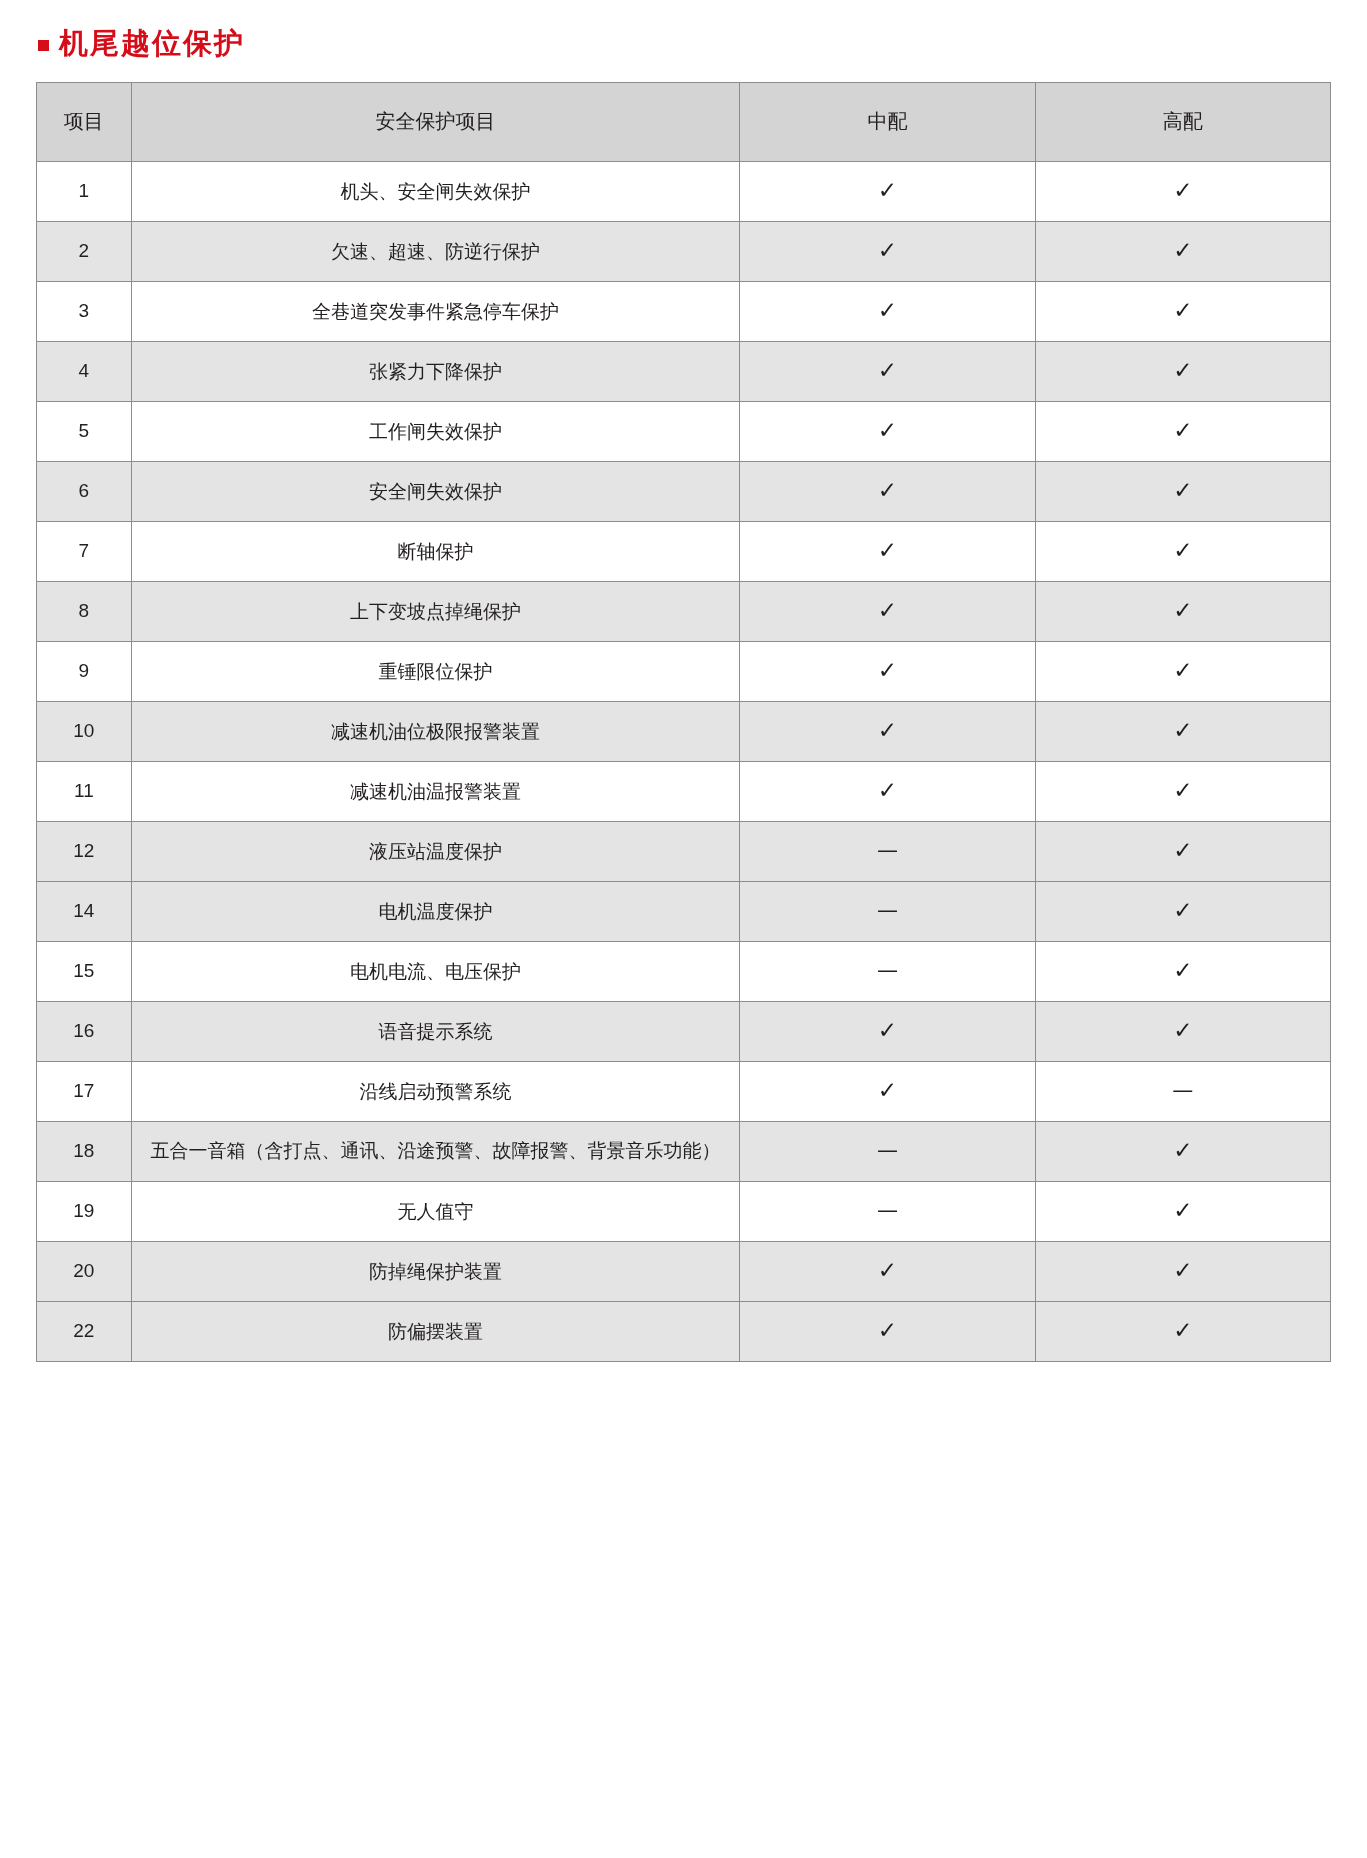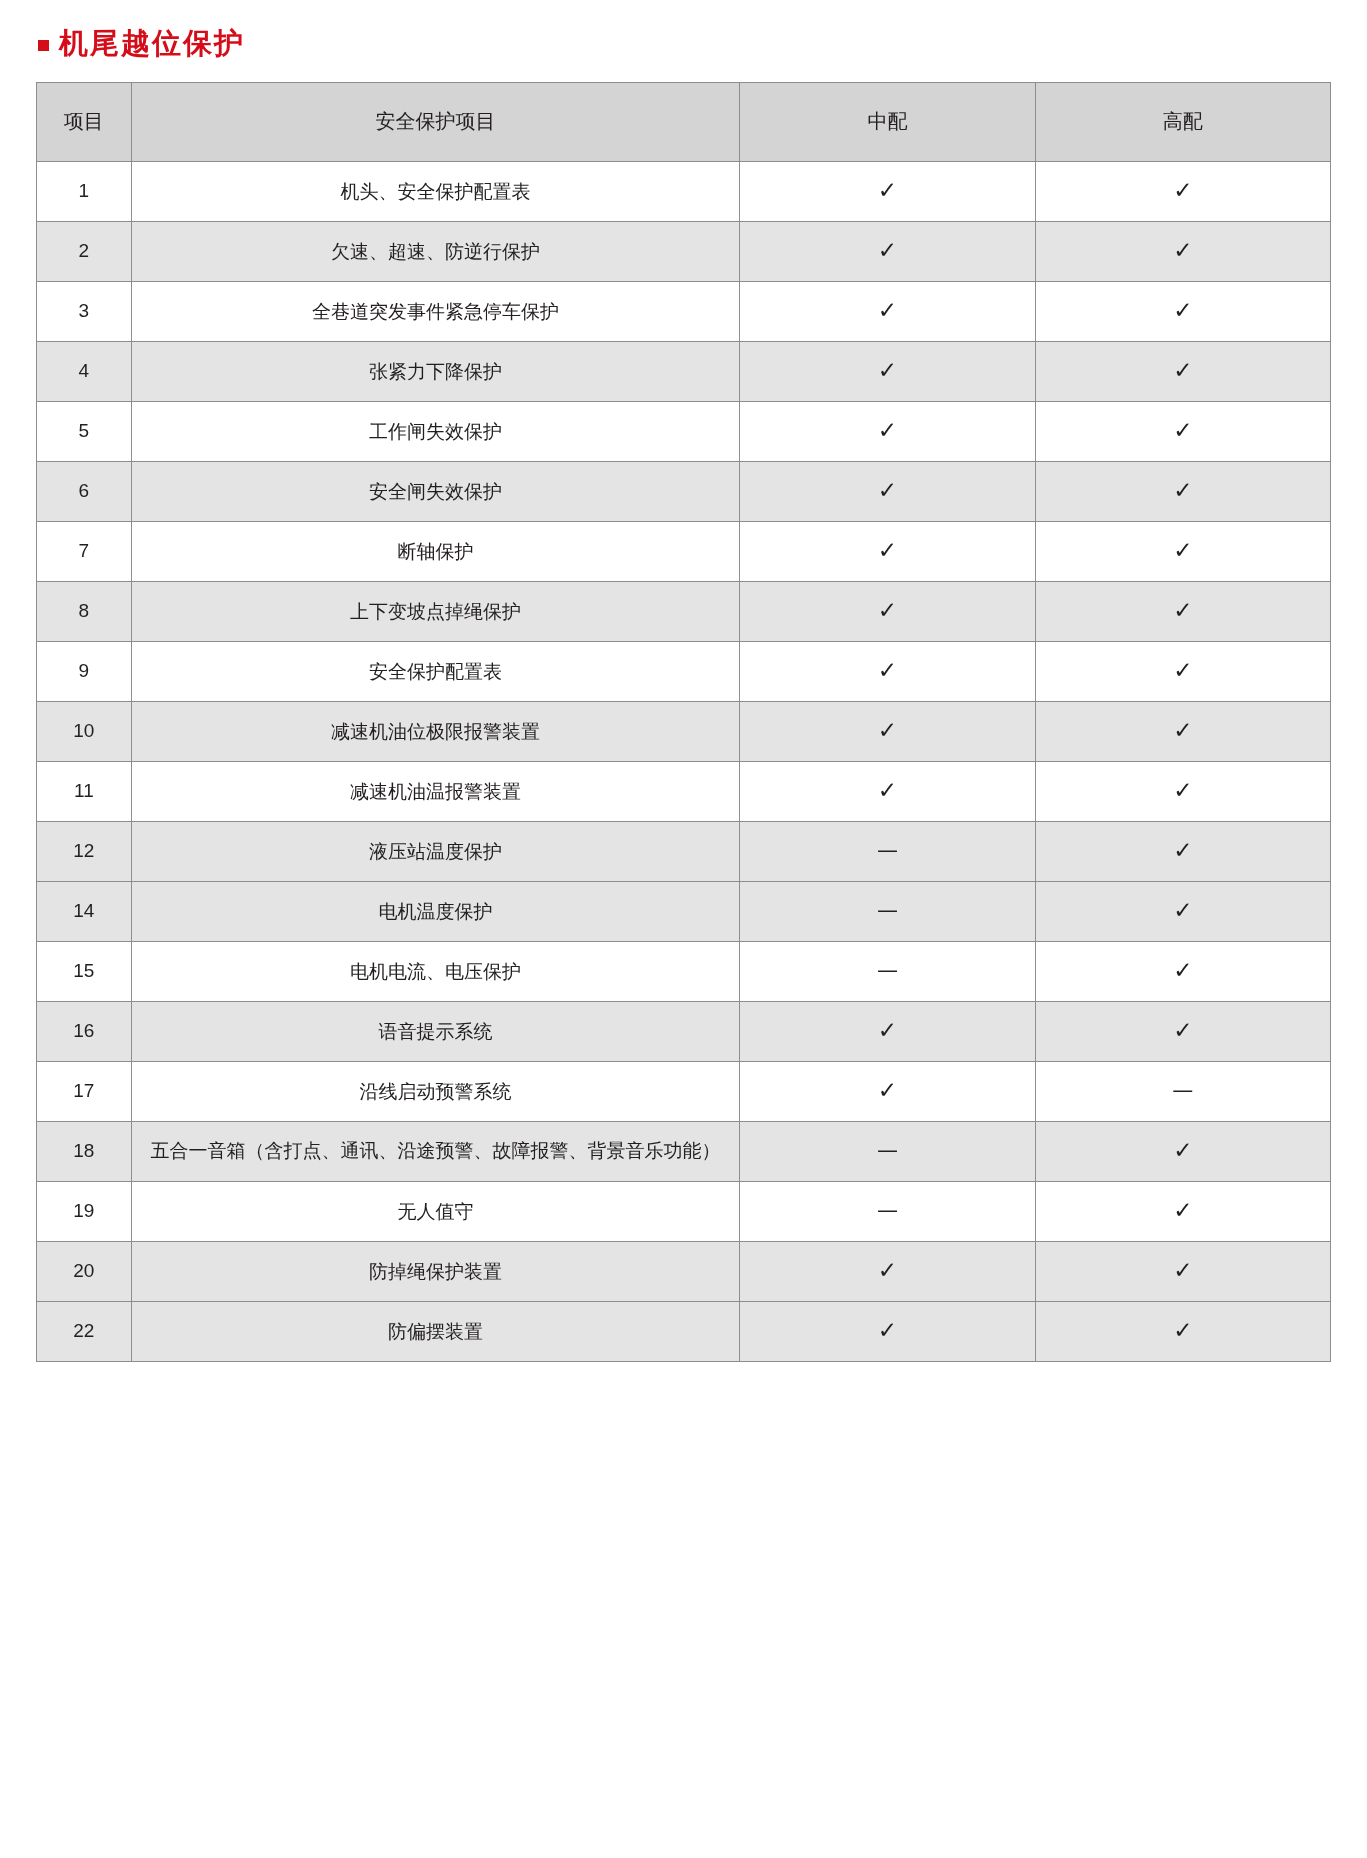--- a/index.html
+++ b/index.html
@@ -121,21 +121,21 @@
       <tr>
         <th class="no">项目</th>
         <th class="it">安全保护项目</th>
         <th class="md">中配</th>
         <th class="hg">高配</th>
       </tr>
     </thead>
     <tbody id="tbody">
         <tr class="odd">
           <td class="no">1</td>
-          <td class="item">机头、安全保护配置表</td>
+          <td class="item">机头、安全闸失效保护</td>
           <td><span class="mark-check">✓</span></td>
           <td><span class="mark-check">✓</span></td>
         </tr>
         <tr class="even">
           <td class="no">2</td>
           <td class="item">欠速、超速、防逆行保护</td>
           <td><span class="mark-check">✓</span></td>
           <td><span class="mark-check">✓</span></td>
         </tr>
         <tr class="odd">
@@ -169,21 +169,21 @@
           <td><span class="mark-check">✓</span></td>
         </tr>
         <tr class="even">
           <td class="no">8</td>
           <td class="item">上下变坡点掉绳保护</td>
           <td><span class="mark-check">✓</span></td>
           <td><span class="mark-check">✓</span></td>
         </tr>
         <tr class="odd">
           <td class="no">9</td>
-          <td class="item">安全保护配置表</td>
+          <td class="item">重锤限位保护</td>
           <td><span class="mark-check">✓</span></td>
           <td><span class="mark-check">✓</span></td>
         </tr>
         <tr class="even">
           <td class="no">10</td>
           <td class="item">减速机油位极限报警装置</td>
           <td><span class="mark-check">✓</span></td>
           <td><span class="mark-check">✓</span></td>
         </tr>
         <tr class="odd">

